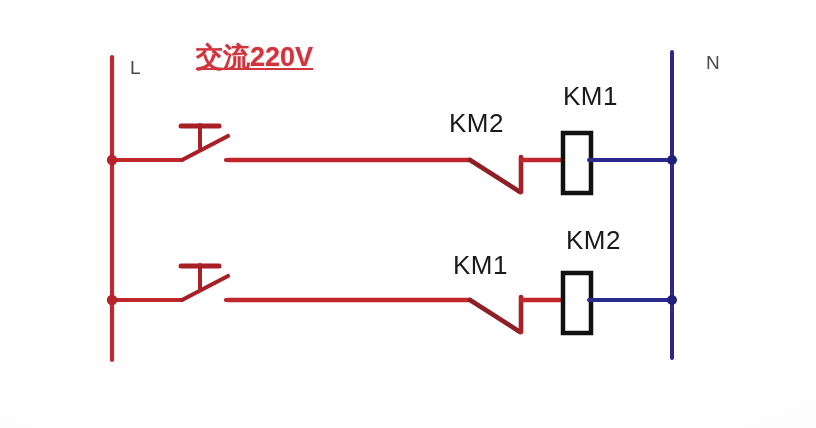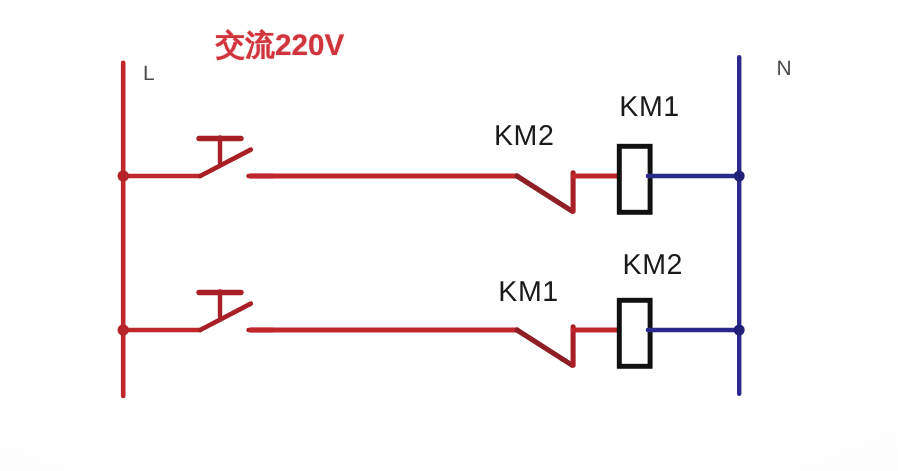--- a/index.html
+++ b/index.html
@@ -121,21 +121,21 @@
       <rect x="563" y="273" width="28" height="60" fill="#ffffff" stroke="#111111" stroke-width="4.5"></rect>
 
       <line x1="589" y1="300" x2="672" y2="300" stroke="#2a2a8c" stroke-width="4" stroke-linecap="round"></line>
 
       <circle cx="112" cy="300" r="5.2" fill="#b5242a"></circle>
 
       <circle cx="672" cy="300" r="5" fill="#21217a"></circle>
     </g>
   </svg>
 
-  <div class="lbl" id="title-ac" style="left:196px; top:28px;">交流220V</div>
+  <div class="lbl" id="title-ac" style="left:196px; top:44px;text-decoration:underline;">交流220V</div>
 
   <div class="lbl rail-label" style="left:130px; top:58px;">L</div>
 
   <div class="lbl rail-label" style="left:706px; top:53px;">N</div>
 
   <div class="lbl device-label" style="left:449px; top:110px;">KM2</div>
 
   <div class="lbl device-label" style="left:563px; top:83px;">KM1</div>
 
   <div class="lbl device-label" style="left:453px; top:252px;">KM1</div>

